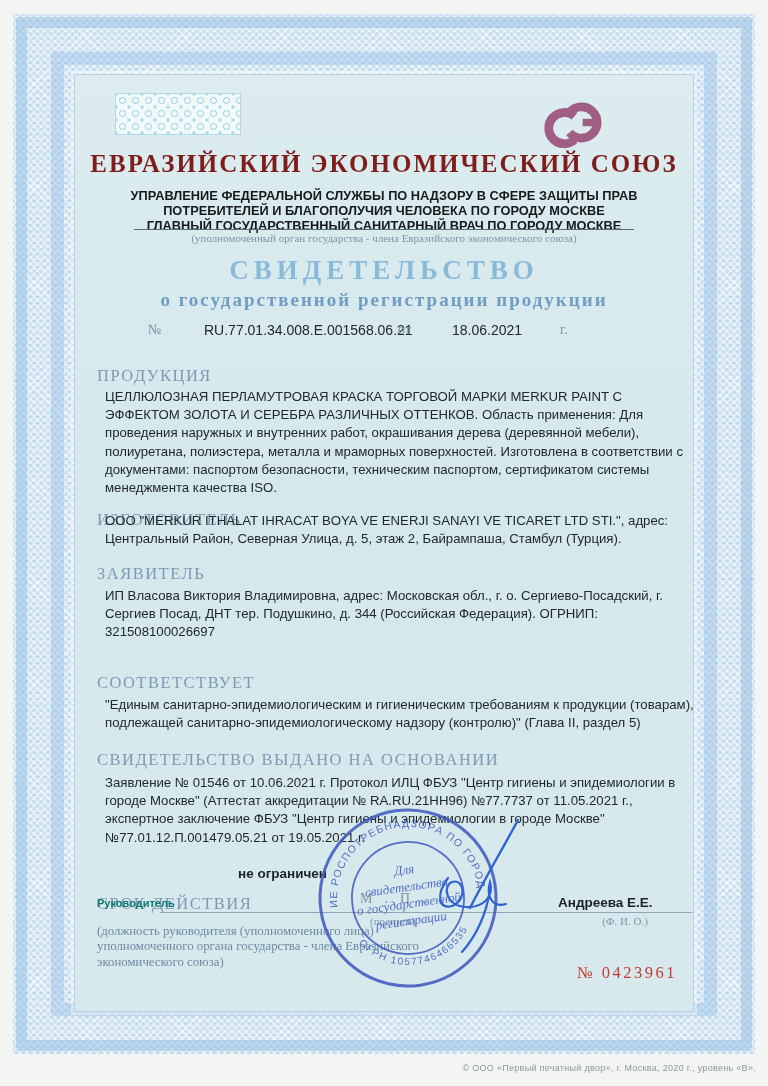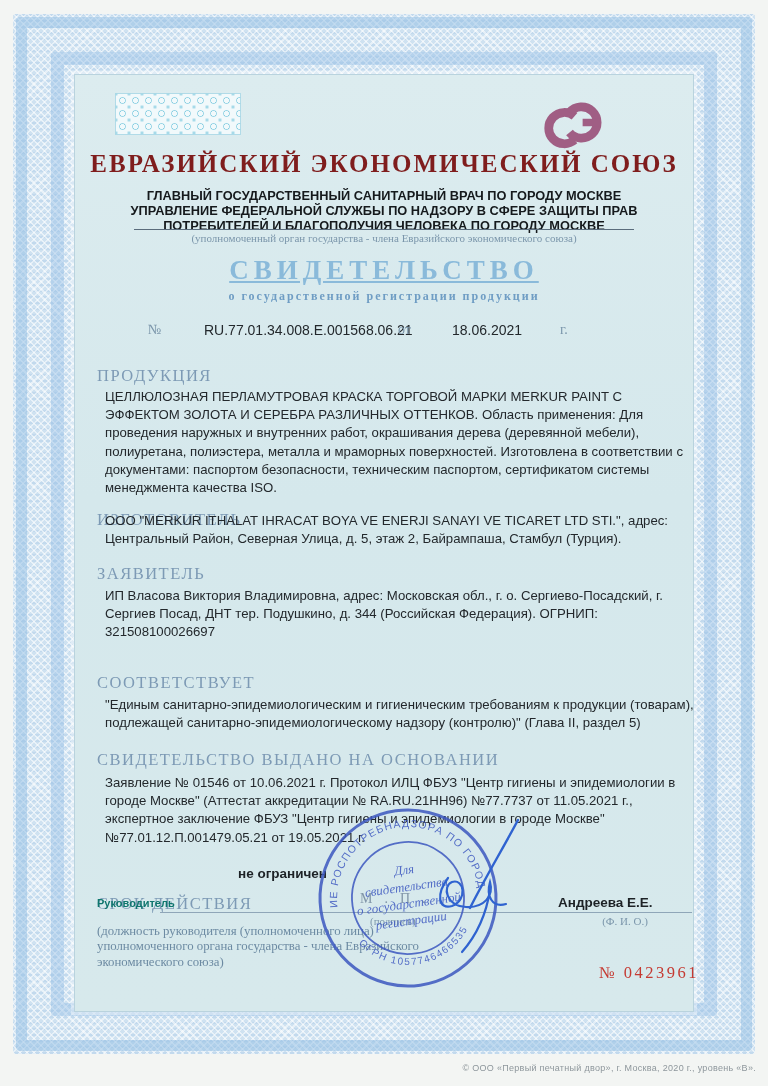--- a/index.html
+++ b/index.html
@@ -37,23 +37,23 @@
   .eaeu-logo{position:absolute;left:534px;top:100px;width:76px;height:50px;color:#a05e84;}
 
   .union-title{position:absolute;left:0;right:0;top:150px;text-align:center;
     font-family:"Liberation Serif",serif;font-weight:bold;font-size:25px;letter-spacing:2px;color:#7f1d1d;}
   .org-block{position:absolute;left:84px;width:600px;top:188px;text-align:center;
     font-size:12.8px;font-weight:bold;color:#15191c;line-height:1.18;}
   .org-divider{position:absolute;left:134px;top:229px;width:500px;border-top:1px solid #5a6c7c;}
   .authority-note{position:absolute;left:0;right:0;top:232px;text-align:center;font-size:11px;}
 
   .main-title{position:absolute;left:0;right:0;top:255px;text-align:center;
-    font-family:"Liberation Serif",serif;font-weight:bold;font-size:27px;letter-spacing:5px;color:#8abada;text-decoration:underline;}
+    font-family:"Liberation Serif",serif;font-weight:bold;font-size:27px;letter-spacing:5px;color:#8abada;}
   .sub-title{position:absolute;left:0;right:0;top:289px;text-align:center;
-    font-family:"Liberation Serif",serif;font-weight:bold;font-size:12px;letter-spacing:2px;color:#6f9dc4;}
+    font-family:"Liberation Serif",serif;font-weight:bold;font-size:19px;letter-spacing:2px;color:#6f9dc4;}
 
   .numrow{position:absolute;left:0;top:322px;width:768px;font-size:14px;color:#23282c;}
   .numrow span{position:absolute;white-space:nowrap;}
 
   .validity-value{position:absolute;left:238px;top:866px;font-size:13.5px;font-weight:bold;color:#1d2226;}
   .role-label{position:absolute;left:97px;top:897px;font-size:11px;font-weight:bold;color:#0f766e;}
   .sign-line{position:absolute;left:160px;top:912px;width:408px;border-top:1px solid #8fa6b8;}
   .sign-caption{position:absolute;left:370px;top:915px;width:120px;font-size:11px;}
   .name-label{position:absolute;left:558px;top:895px;width:134px;text-align:left;font-size:13.5px;font-weight:bold;color:#1d2226;}
   .name-line{position:absolute;left:558px;top:912px;width:134px;border-top:1px solid #8fa6b8;}
@@ -62,21 +62,21 @@
     font-family:"Liberation Serif",serif;font-size:12.8px;color:#6c8aa2;line-height:1.2;}
   .mp-label{position:absolute;left:360px;top:891px;font-family:"Liberation Serif",serif;
     font-size:14px;color:#8195a8;letter-spacing:12px;}
 
   .stamp{position:absolute;left:312px;top:802px;width:192px;height:192px;color:#3d58c0;
     opacity:.85;transform:rotate(-8deg);}
   .stamp .center-line{font-family:"Liberation Serif",serif;font-style:italic;}
   .signature{position:absolute;left:418px;top:816px;width:125px;height:140px;color:#2f63d0;}
 
   .serial{position:absolute;left:577px;top:963px;font-family:"Liberation Serif",serif;
-    font-size:16.5px;letter-spacing:2.5px;color:#c53a32;margin-left:22px;}
+    font-size:16.5px;letter-spacing:2.5px;color:#c53a32;}
   .footer{position:absolute;right:12px;top:1063px;font-size:9px;color:#8e979c;letter-spacing:.3px;}
 </style>
 </head>
 <body>
 
 <div class="page">
   <div class="frame"></div>
   <div class="inner"></div>
 
   <div class="hologram"></div>
@@ -84,22 +84,22 @@
   <div class="eaeu-logo">
     <svg width="76" height="50" viewBox="0 0 120 80" fill="none">
       <path d="M 64 26 A 25 25 0 1 0 64 64" stroke="currentColor" stroke-width="14"></path>
       <path d="M 56 20 A 25 25 0 1 1 56 52" stroke="currentColor" stroke-width="14"></path>
       <path d="M 77 36 H 103" stroke="currentColor" stroke-width="12"></path>
     </svg>
   </div>
 
   <div class="union-title">ЕВРАЗИЙСКИЙ ЭКОНОМИЧЕСКИЙ СОЮЗ</div>
   <div class="org-block">
+    <div>УПРАВЛЕНИЕ ФЕДЕРАЛЬНОЙ СЛУЖБЫ ПО НАДЗОРУ В СФЕРЕ ЗАЩИТЫ ПРАВ ПОТРЕБИТЕЛЕЙ И БЛАГОПОЛУЧИЯ ЧЕЛОВЕКА ПО ГОРОДУ МОСКВЕ</div>
     <div>ГЛАВНЫЙ ГОСУДАРСТВЕННЫЙ САНИТАРНЫЙ ВРАЧ ПО ГОРОДУ МОСКВЕ</div>
-    <div>УПРАВЛЕНИЕ ФЕДЕРАЛЬНОЙ СЛУЖБЫ ПО НАДЗОРУ В СФЕРЕ ЗАЩИТЫ ПРАВ ПОТРЕБИТЕЛЕЙ И БЛАГОПОЛУЧИЯ ЧЕЛОВЕКА ПО ГОРОДУ МОСКВЕ</div>
   </div>
   <div class="org-divider"></div>
   <div class="authority-note serifblue">(уполномоченный орган государства - члена Евразийского экономического союза)</div>
 
   <div class="main-title">СВИДЕТЕЛЬСТВО</div>
   <div class="sub-title">о государственной регистрации продукции</div>
 
   <div class="numrow">
     <span class="serifblue" style="left:148px;">№</span>
     <span style="left:180px;margin-left:24px;">RU.77.01.34.008.Е.001568.06.21</span>

